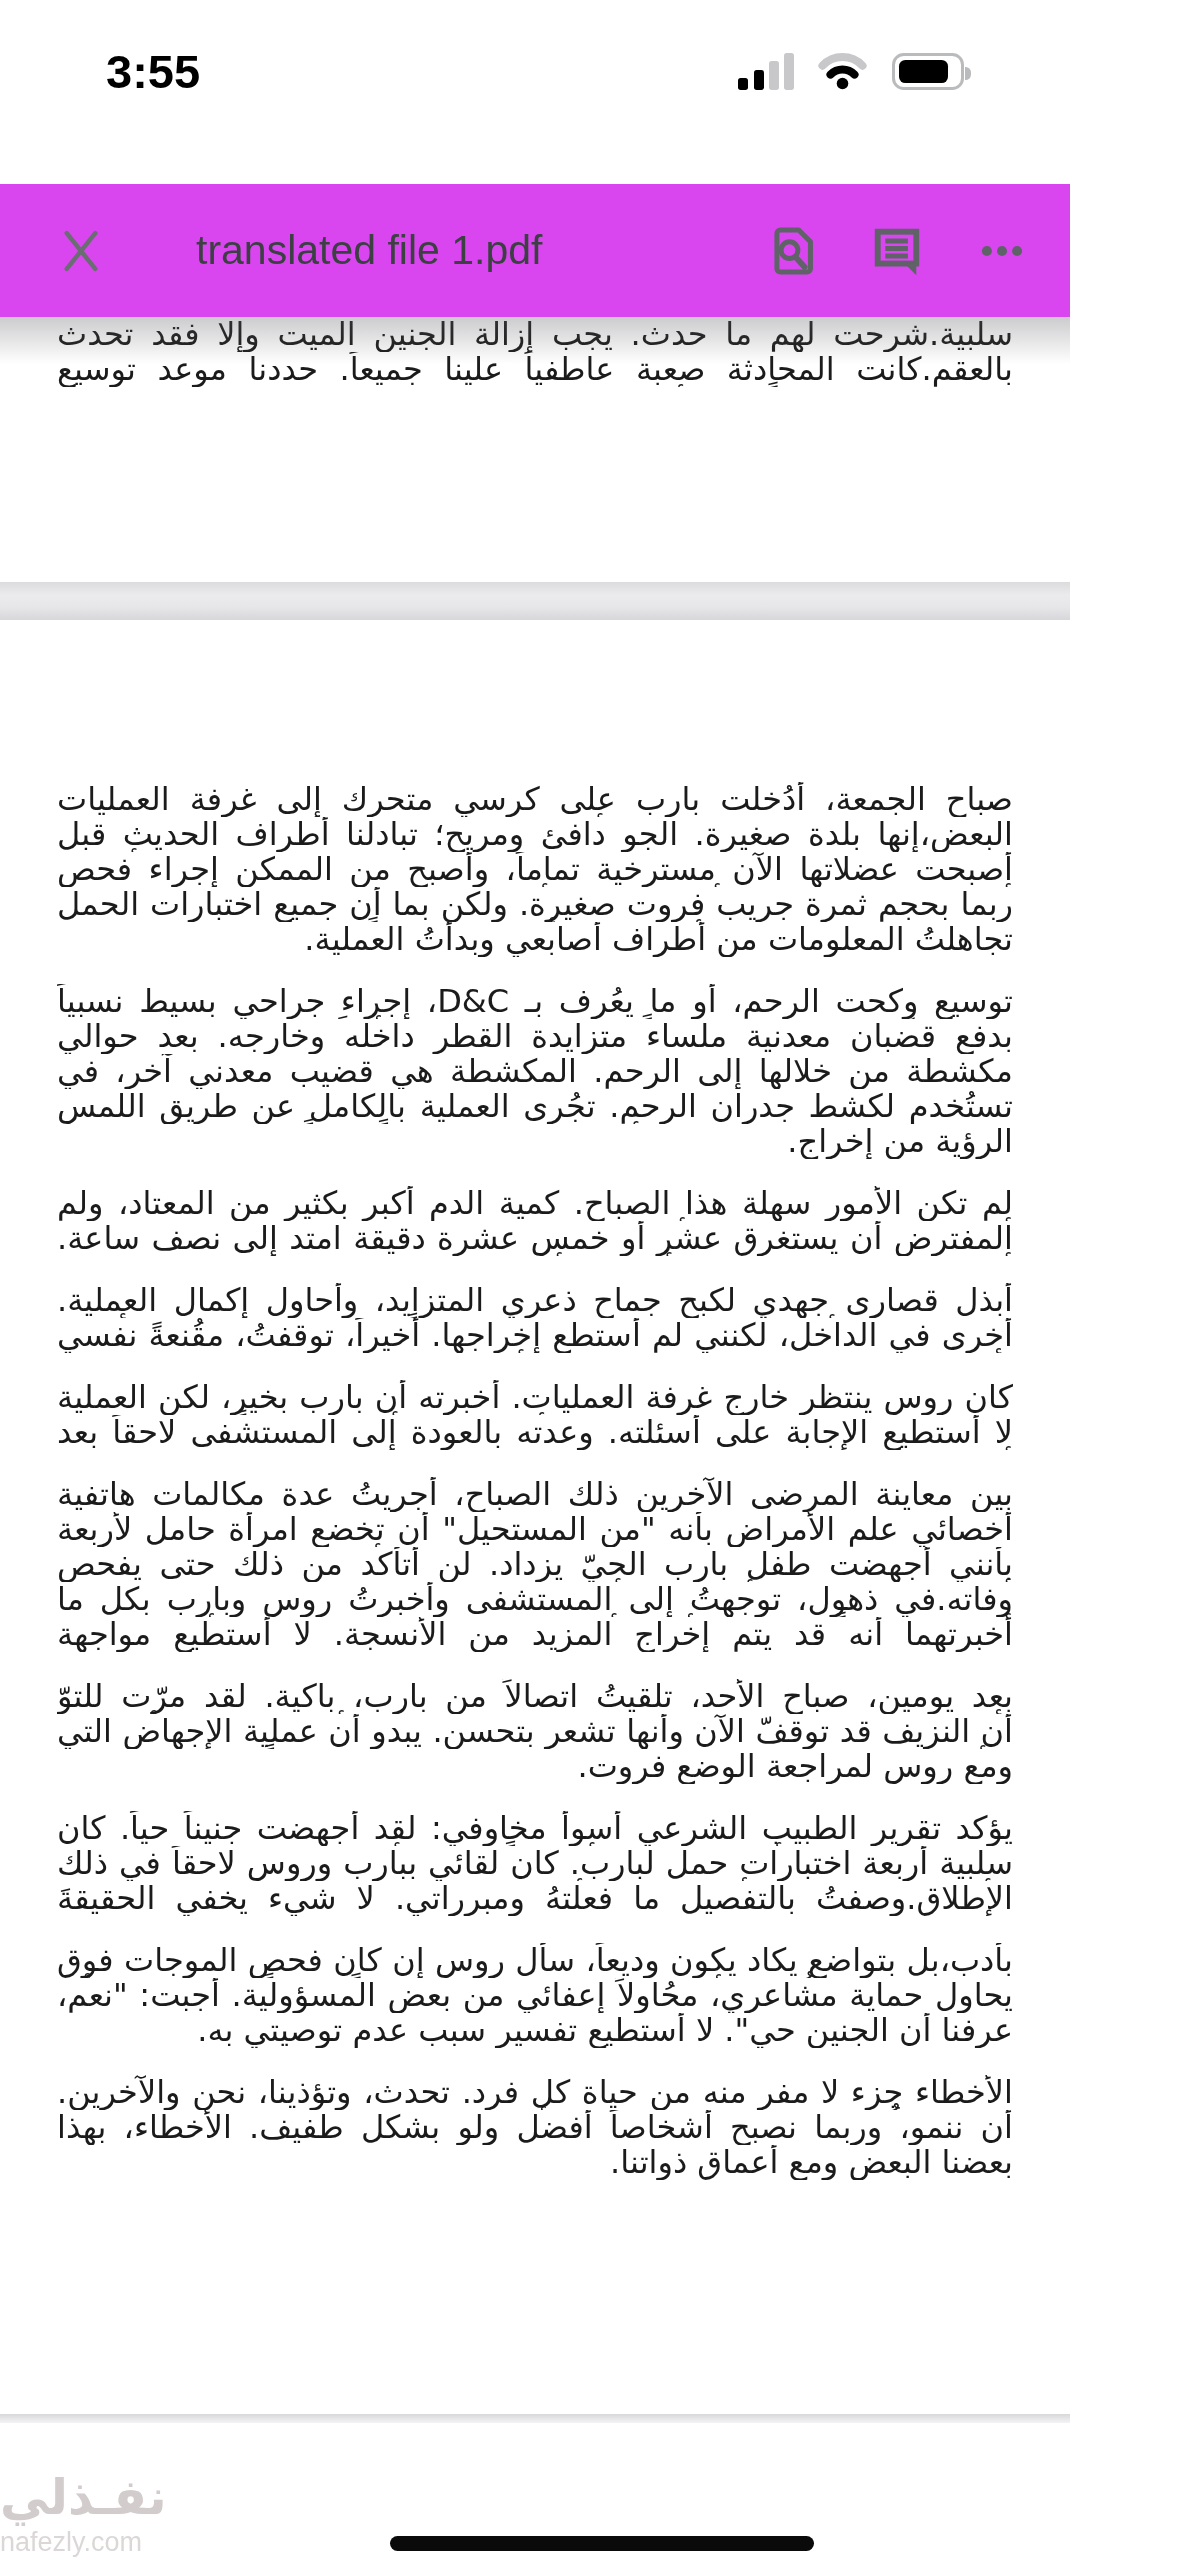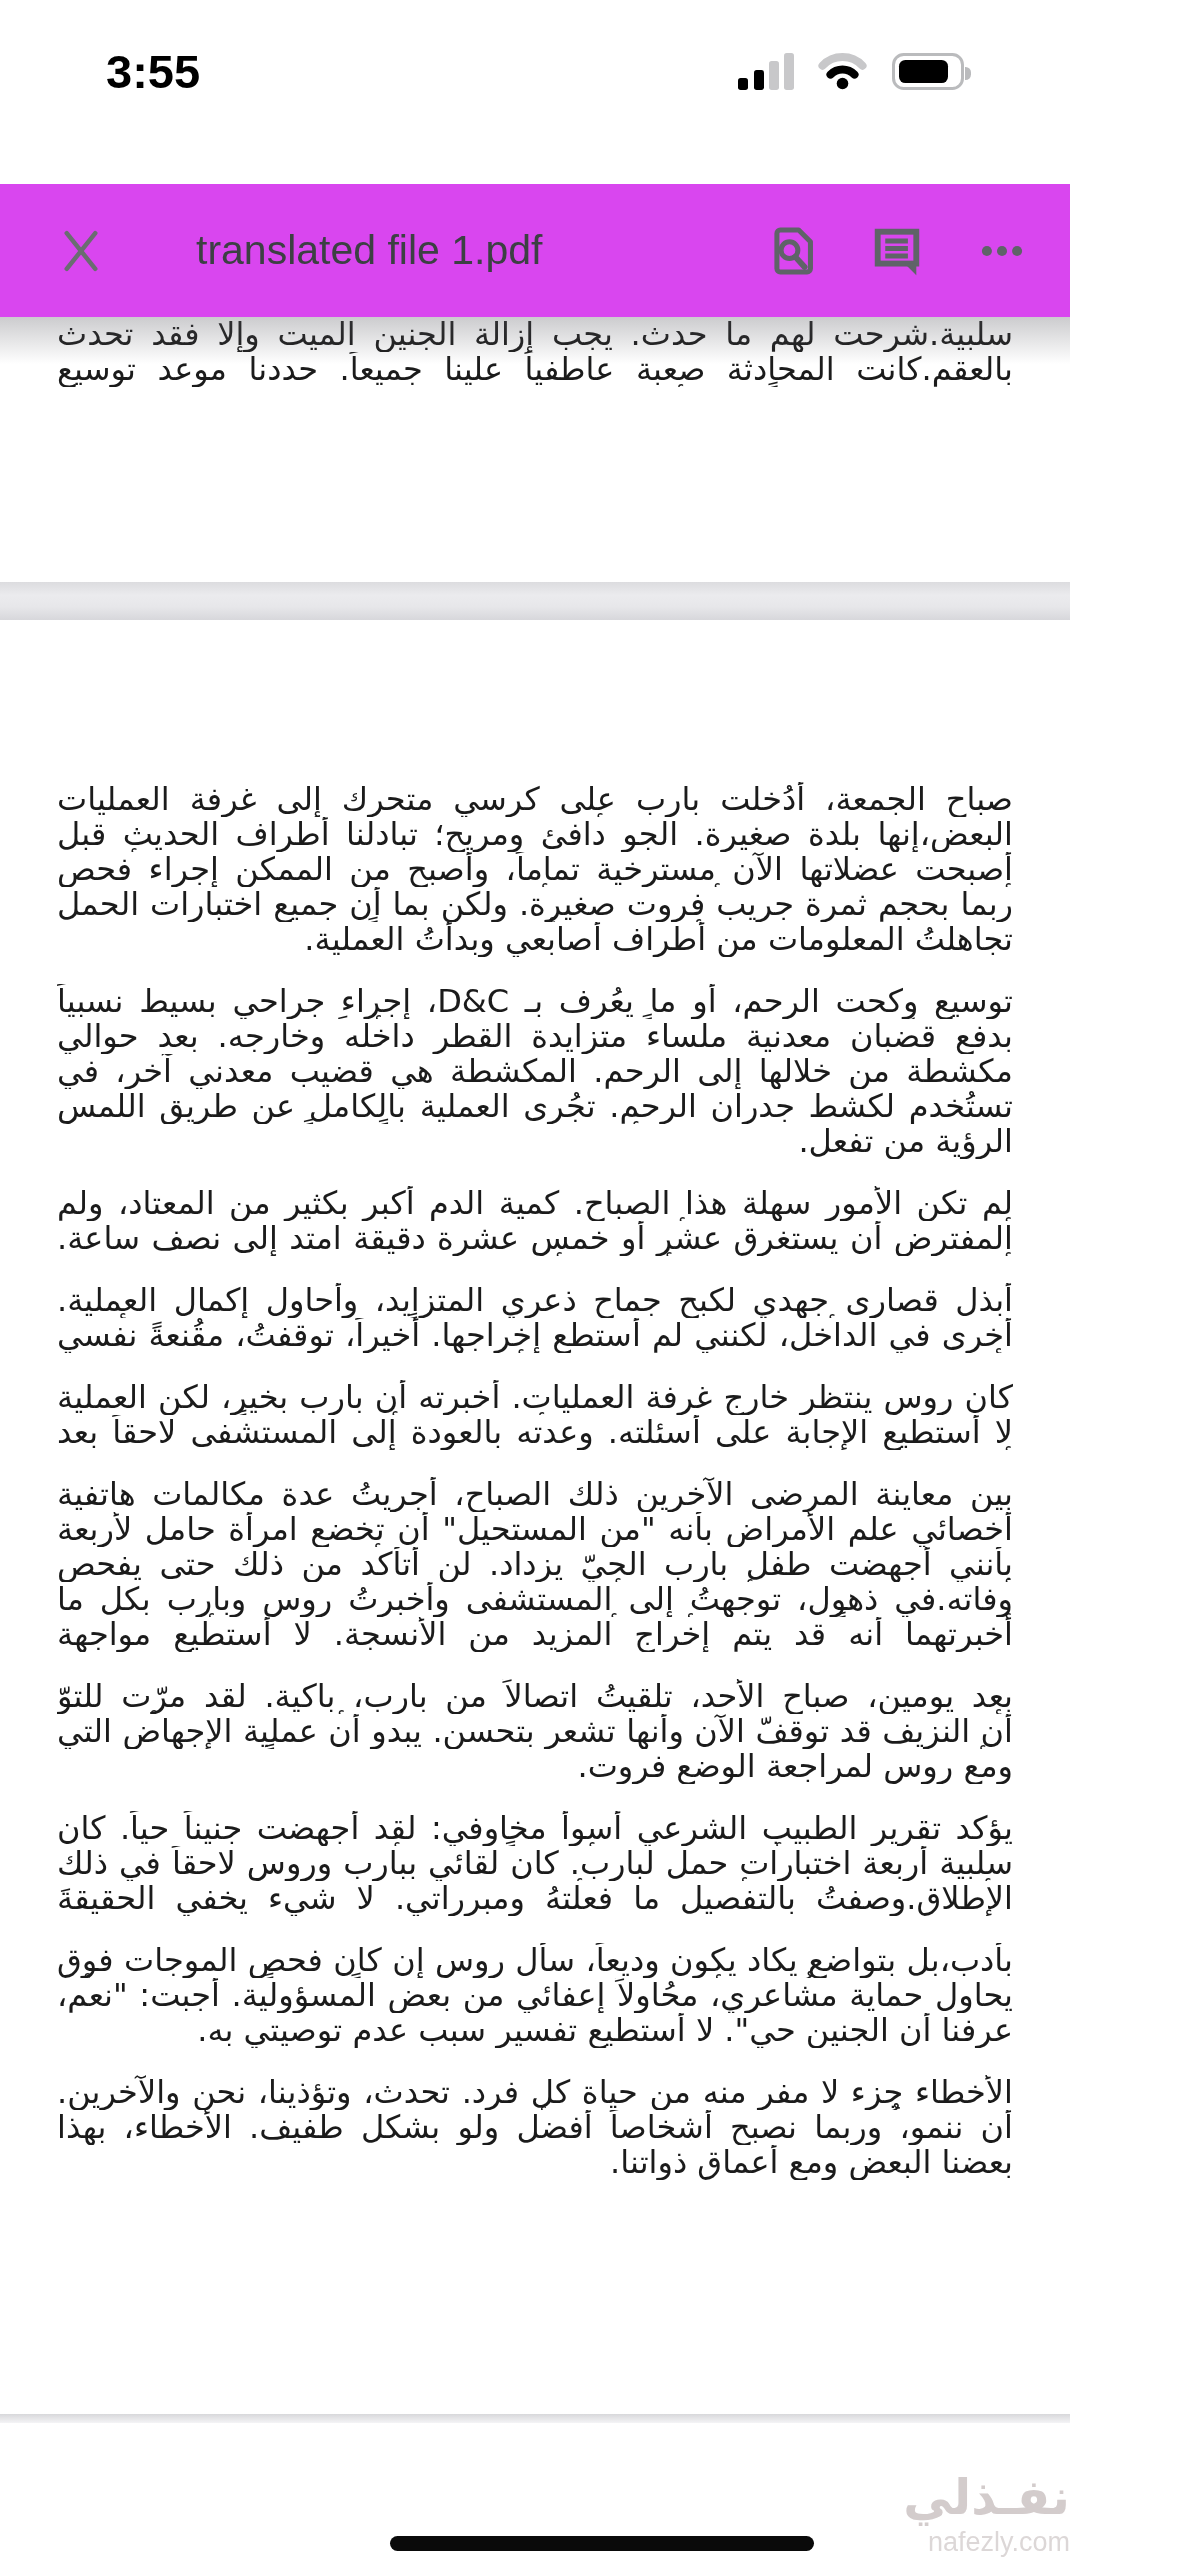--- a/index.html
+++ b/index.html
@@ -47,21 +47,21 @@
   .para{margin-bottom:27px;}
   .line{direction:rtl;unicode-bidi:plaintext;font-size:32px;line-height:35px;height:35px;
         overflow:hidden;color:#1b1b1b;text-align:justify;text-align-last:justify;
         font-family:"DejaVu Sans","Liberation Sans",sans-serif;}
   .line.last{text-align-last:right;}
 
   .page-bottom-edge{position:absolute;top:2414px;left:0;right:0;height:9px;z-index:3;
                     background:linear-gradient(180deg,#d8d8db,#f4f4f6);}
 
   
-  .watermark{position:absolute;top:2472px;left:0;right:0;text-align:right;z-index:4;}
+  .watermark{position:absolute;top:2472px;left:0;right:0;text-align:left;z-index:4;}
   .wm-logo{font-size:49px;line-height:52px;font-weight:700;color:#d3cccc;
            font-family:"DejaVu Sans",sans-serif;direction:rtl;}
   .wm-domain{font-size:27px;line-height:29px;color:#dcd7d7;margin-top:3.6px;}
   .home-indicator{position:absolute;left:390px;top:2536px;width:424px;height:15.3px;border-radius:8px;
                   background:#0a0a0a;z-index:10;}
 </style>
 </head>
 <body>
 
 <div class="screen">
@@ -138,21 +138,21 @@
           <div class="line">البعض،إنها بلدة صغيرة. الجو دافئ ومريح؛ تبادلنا أطراف الحديث قبل العملية. بعد تخدير بارب، فحصتُ حوضها مرة أخرى.</div>
           <div class="line">أصبحت عضلاتها الآن مسترخية تماماً، وأصبح من الممكن إجراء فحص أكثر دقة. شعرتُ أن رحمها أكبر مما كان عليه قبل يومين؛</div>
           <div class="line">ربما بحجم ثمرة جريب فروت صغيرة. ولكن بما أن جميع اختبارات الحمل كانت سلبية، ولأنني متأكدة تماماً من التشخيص،</div>
           <div class="line last">تجاهلتُ المعلومات من أطراف أصابعي وبدأتُ العملية.</div>
         </div>
         <div class="para">
           <div class="line">توسيع وكحت الرحم، أو ما يعُرف بـ D&amp;C، إجراء جراحي بسيط نسبياً يجُرى آلاف المرات يومياً في هذا البلد. أولاً، يمُدد عنق الرحم</div>
           <div class="line">بدفع قضبان معدنية ملساء متزايدة القطر داخله وخارجه. بعد حوالي خمس دقائق من ذلك، يتمدد عنق الرحم بما يكفي لإدخال</div>
           <div class="line">مكشطة من خلالها إلى الرحم. المكشطة هي قضيب معدني آخر، في نهايته حلقة بيضاوية يبلغ عرضها حوالي بوصة واحدة.</div>
           <div class="line">تستُخدم لكشط جدران الرحم. تجُرى العملية بالكامل عن طريق اللمس بعد تمدد عنق الرحم، لأنه لا يزال ضيقاً جداً بحيث لا يمكن</div>
-          <div class="line last">الرؤية من تفعل.</div>
+          <div class="line last">الرؤية من إخراج.</div>
         </div>
         <div class="para">
           <div class="line">لم تكن الأمور سهلة هذا الصباح. كمية الدم أكبر بكثير من المعتاد، ولم أتمكن من استخراج أي شيء إلا بصعوبة بالغة. ما كان من</div>
           <div class="line">المفترض أن يستغرق عشر أو خمس عشرة دقيقة امتد إلى نصف ساعة. أجزاء الجسم التي أزيلها أكبر بكثير مما توقعت، بالنظر</div>
         </div>
         <div class="para">
           <div class="line">أبذل قصارى جهدي لكبح جماح ذعري المتزايد، وأحاول إكمال العملية. لكني لم أستطع إخراج الرحم تماماً، فقد شعرتُ بأجزاء</div>
           <div class="line last">أخرى في الداخل، لكنني لم أستطع إخراجها. أخيراً، توقفتُ، مقُنعةً نفسي بأن الرحم سيخُرج الباقي خلال بضعة أيام.</div>
         </div>
         <div class="para">

